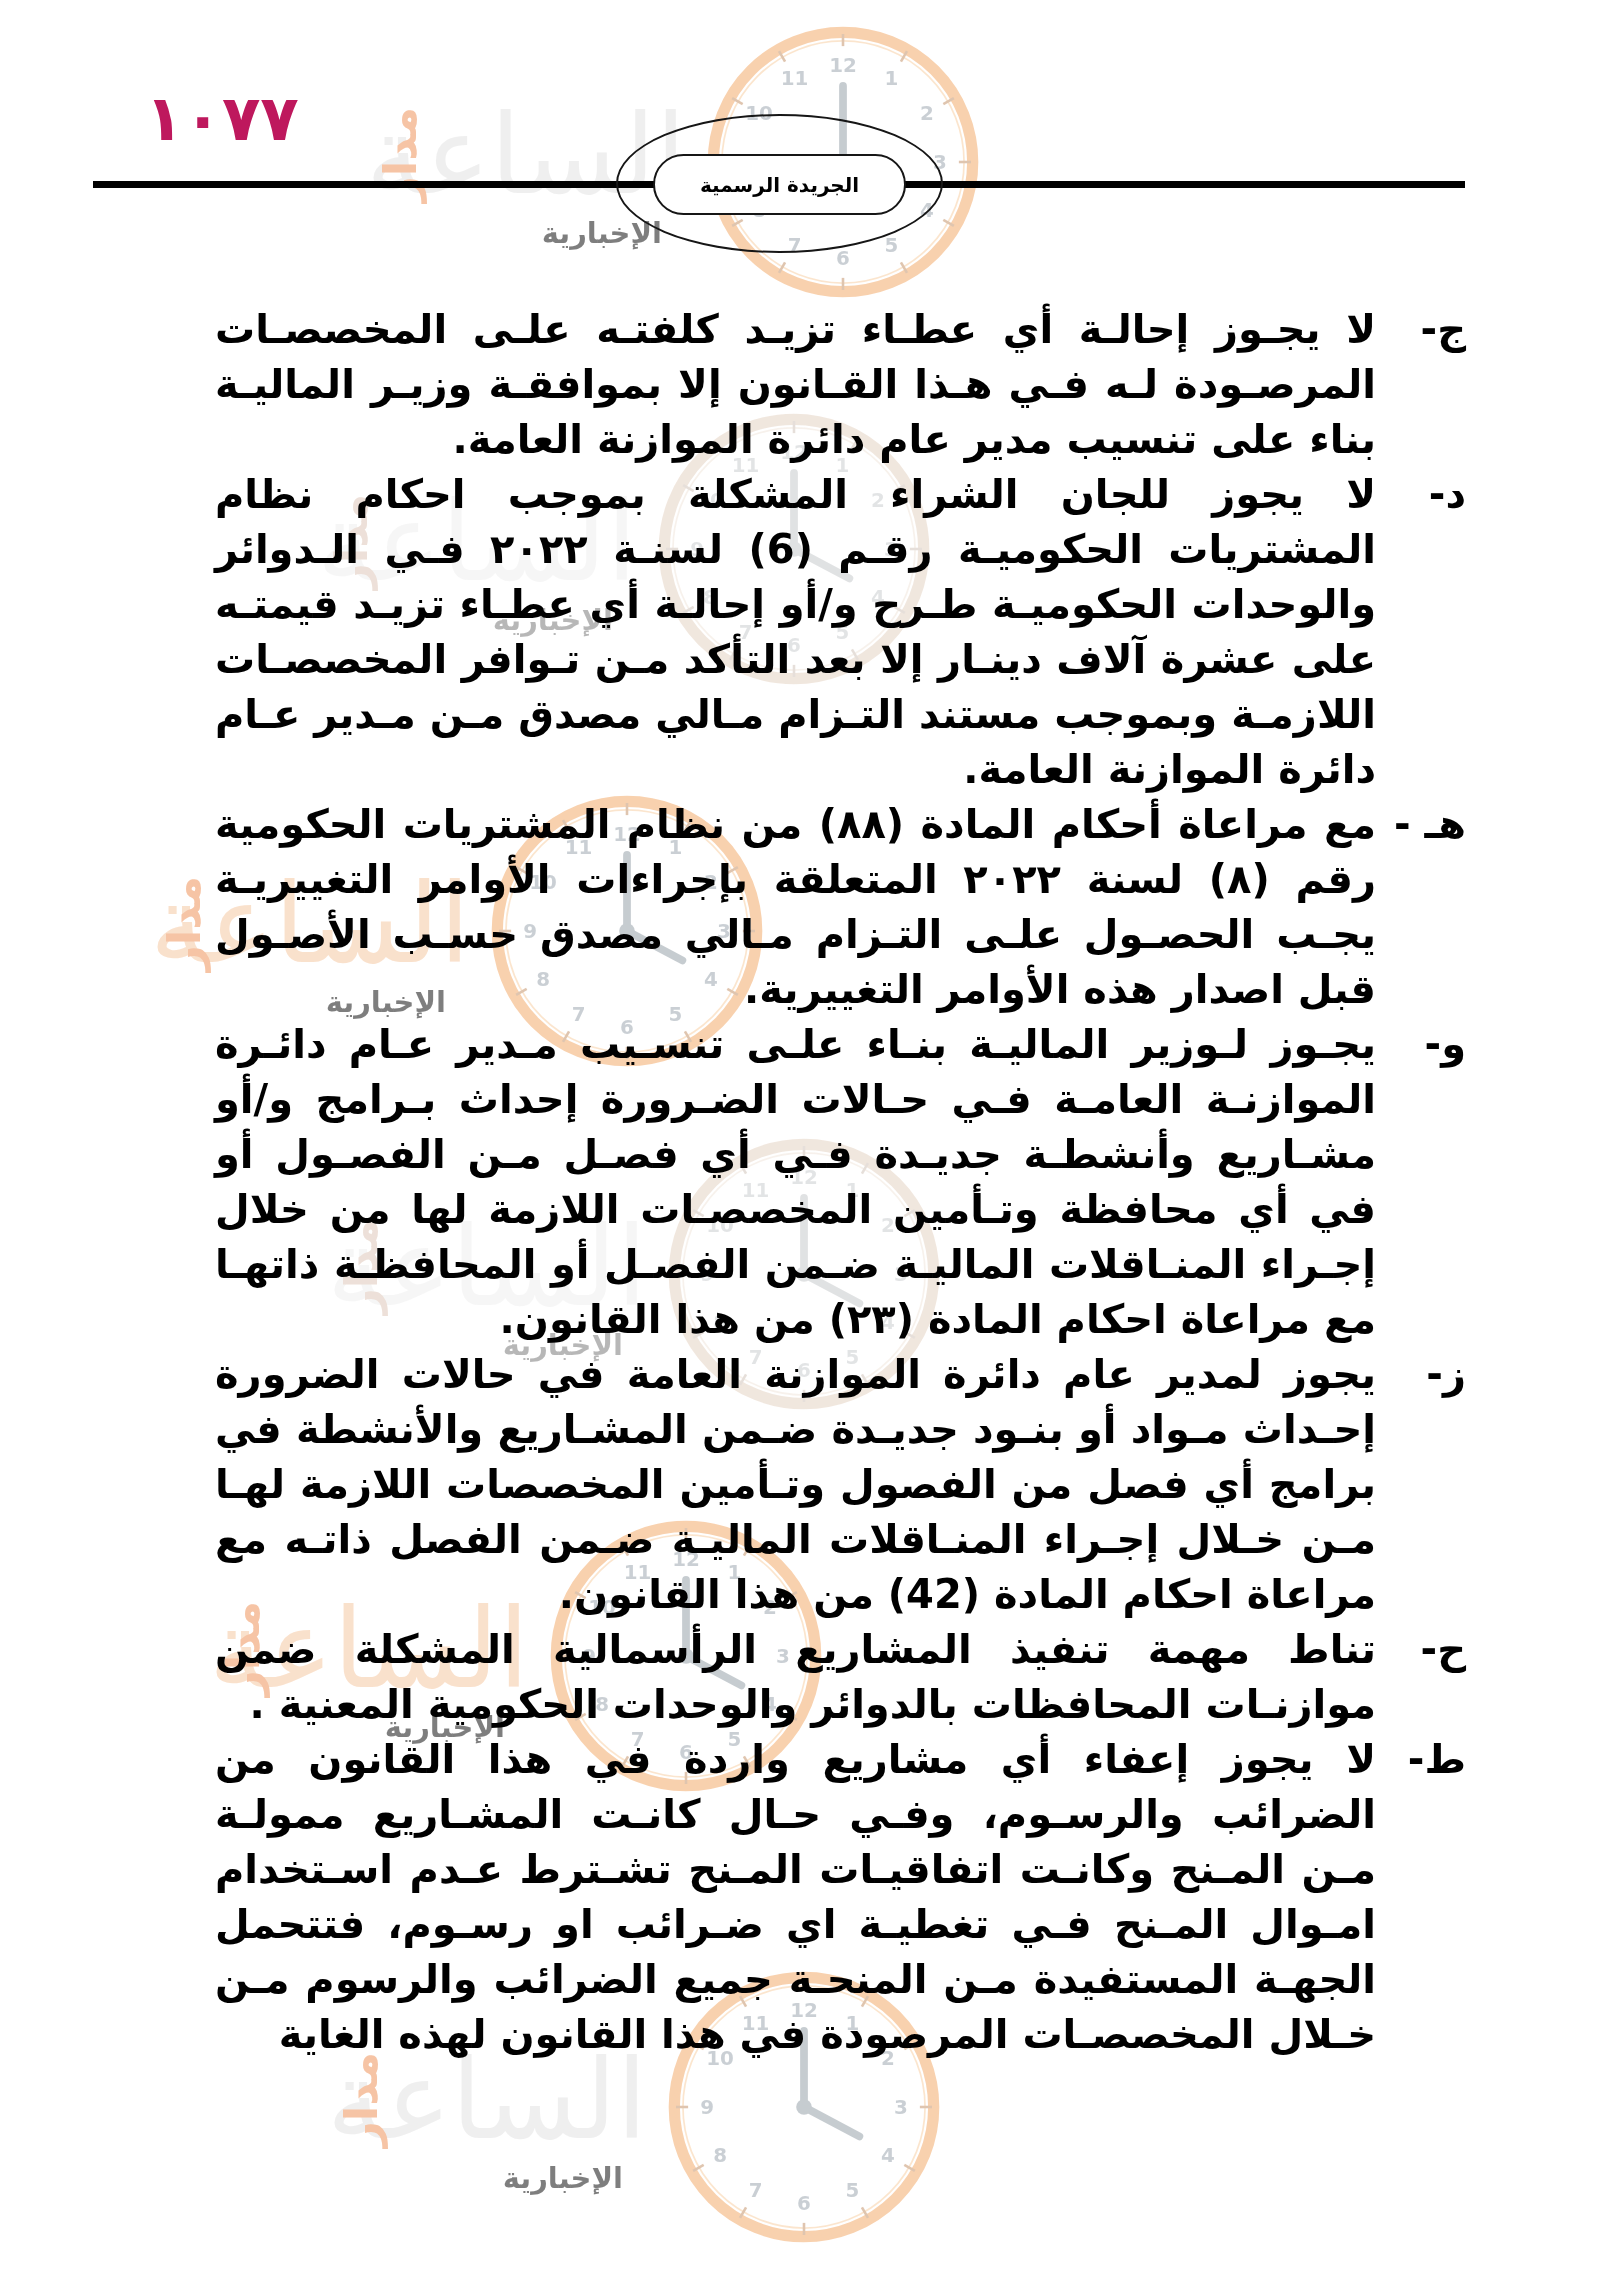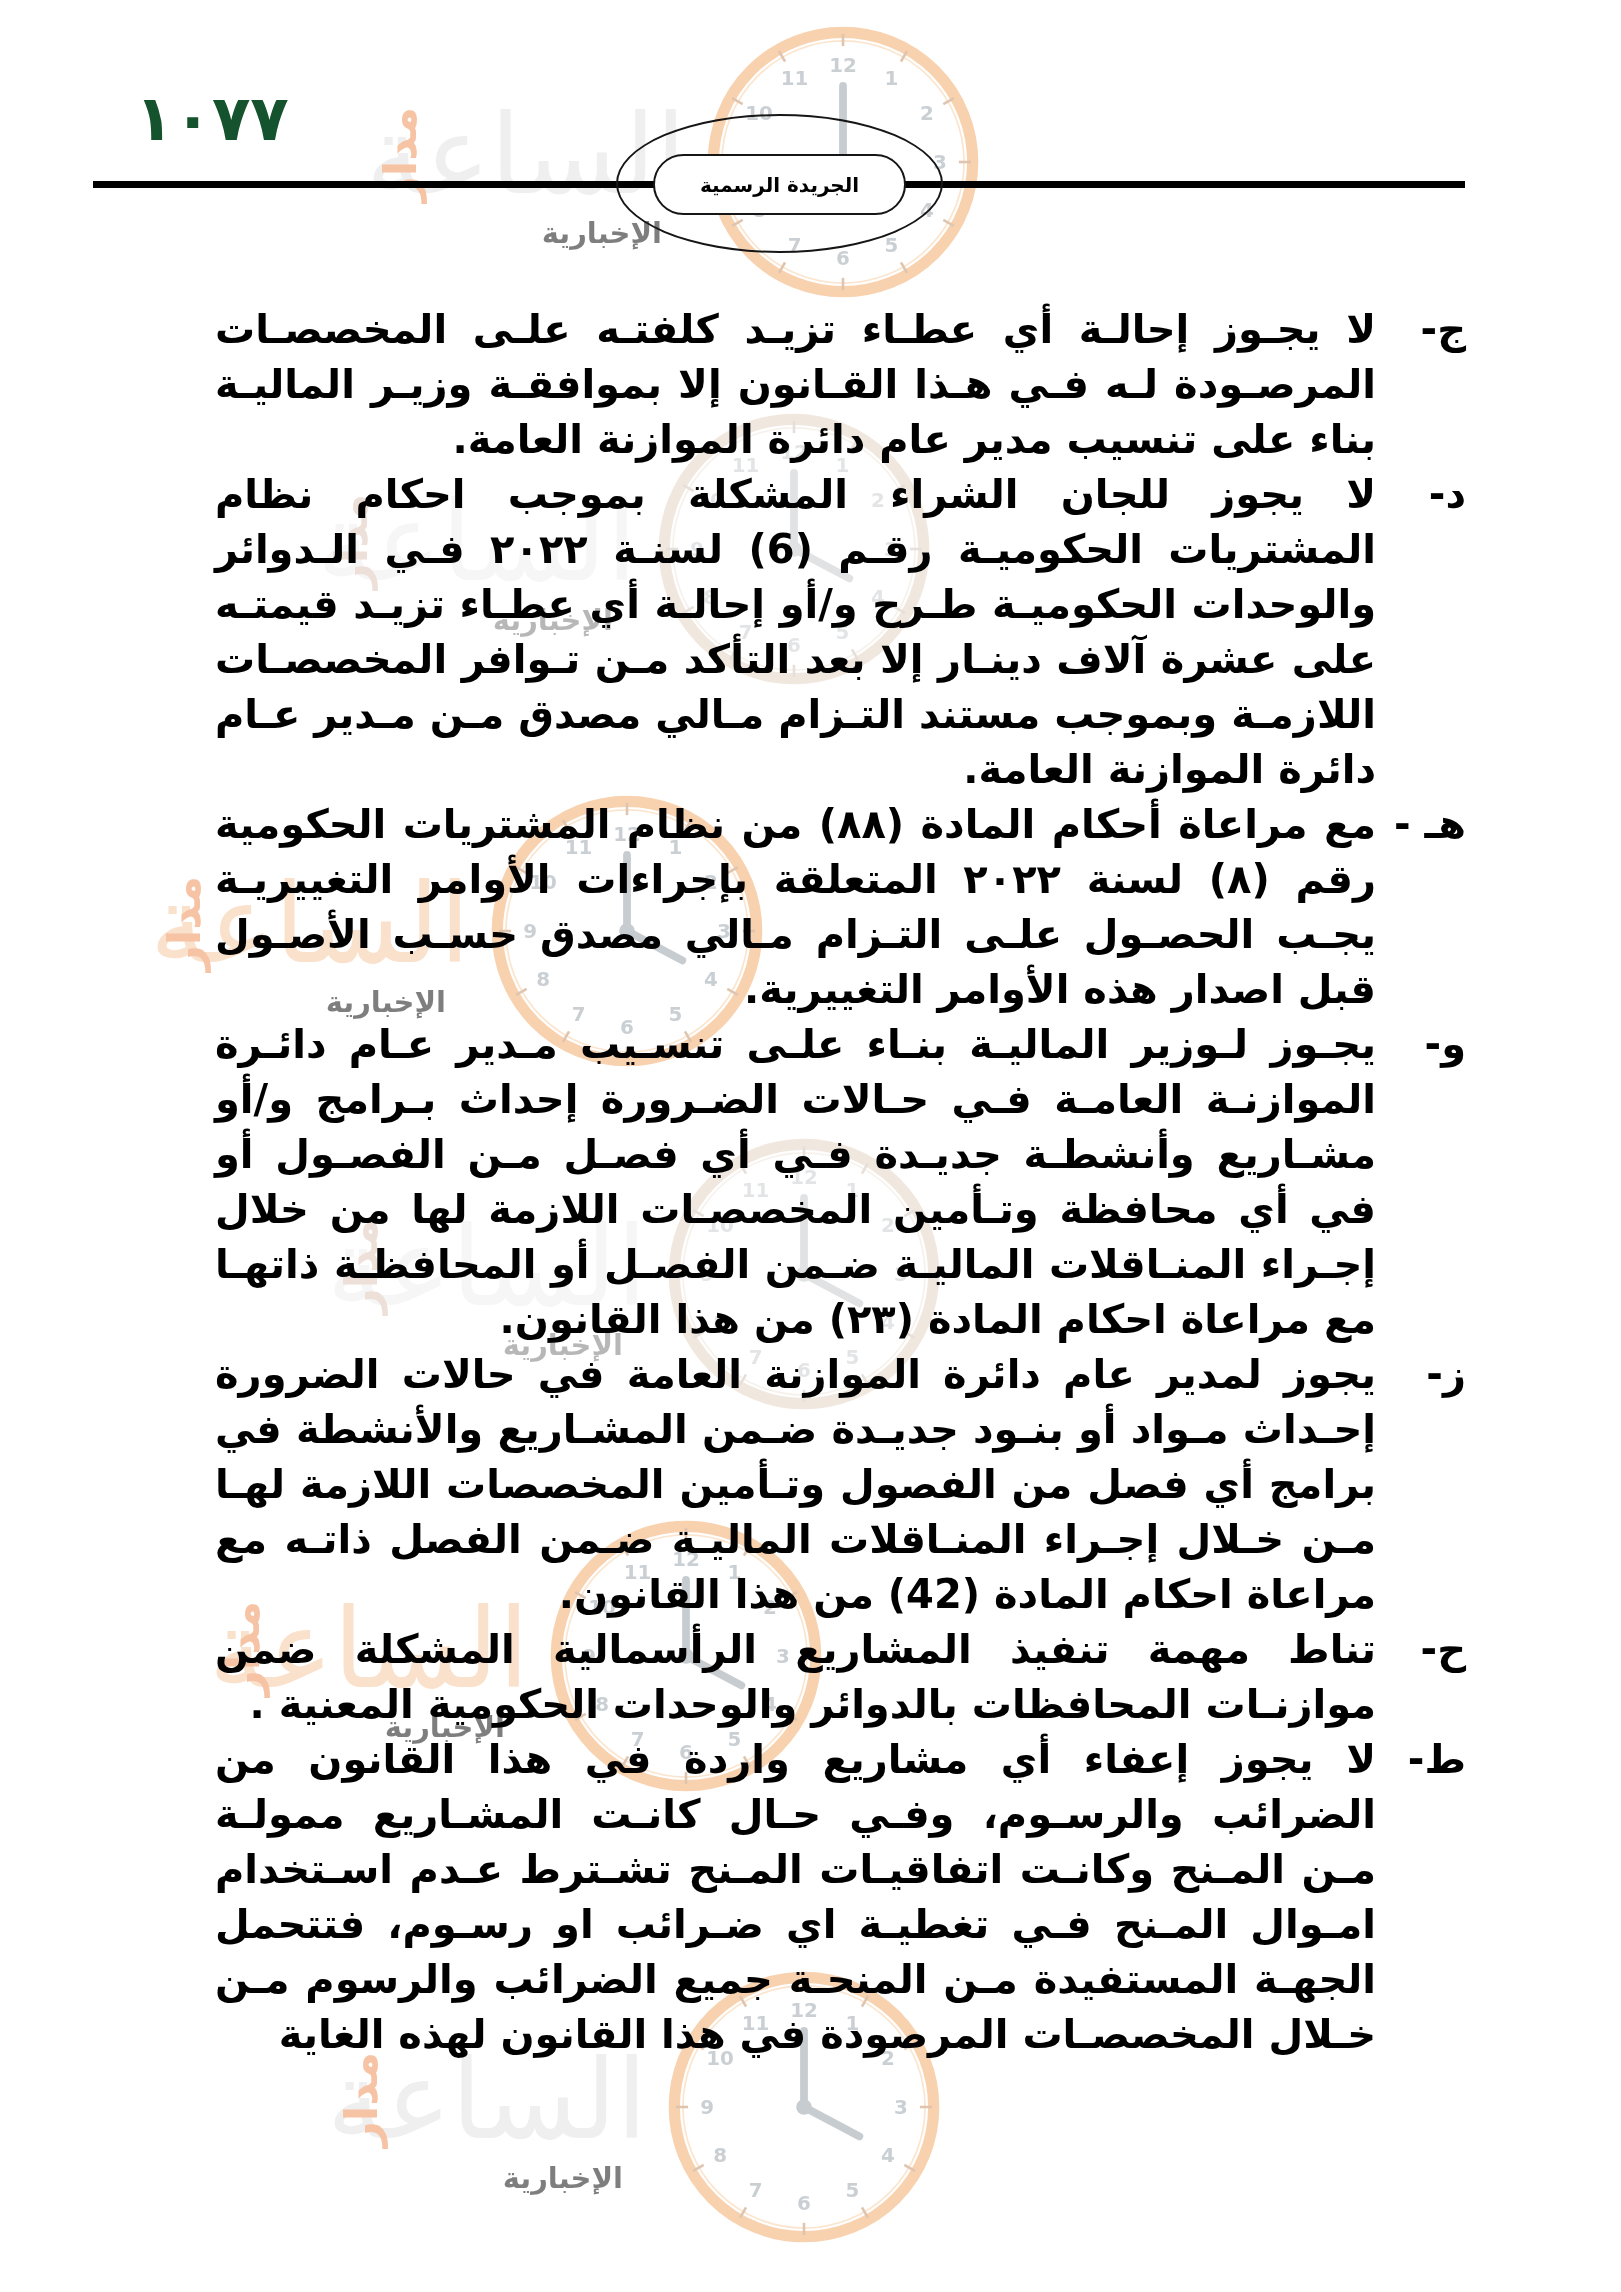--- a/index.html
+++ b/index.html
@@ -35,22 +35,22 @@
   }
   .wm-madar {
     position: absolute; left: 0px; top: 113px;
     font-size: 45px; font-weight: bold; color: #EE8B4E;
     transform: rotate(-90deg); direction: rtl;
   }
 
   
   .layer-header { position: absolute; inset: 0; z-index: 3; pointer-events: none; }
   .page-number {
-    position: absolute; left: 135px; top: 82px;
-    font-size: 63px; font-weight: bold; color: #14532d; direction: rtl;
+    position: absolute; left: 145px; top: 82px;
+    font-size: 63px; font-weight: bold; color: #be185d; direction: rtl;
   }
   .header-rule {
     position: absolute; left: 93px; top: 181px;
     width: 1372px; height: 6.9px; background: #000;
   }
   .seal-ellipse {
     position: absolute; left: 616px; top: 114px;
     width: 327px; height: 139px;
     border: 2.9px solid #161616; border-radius: 50%;
   }

